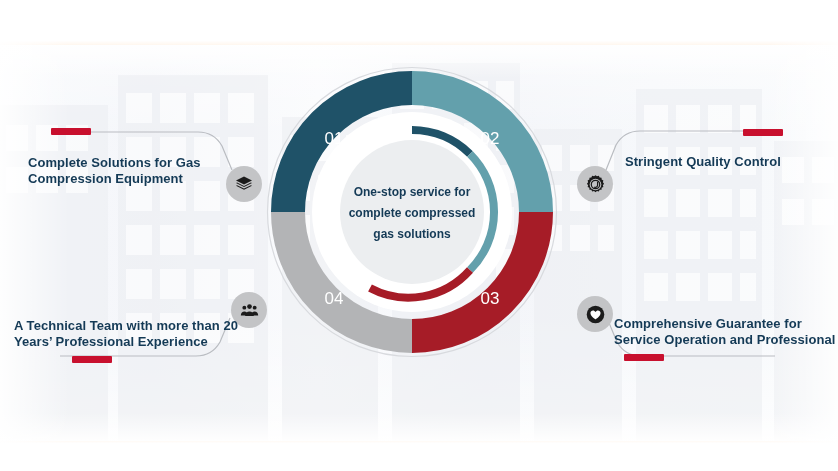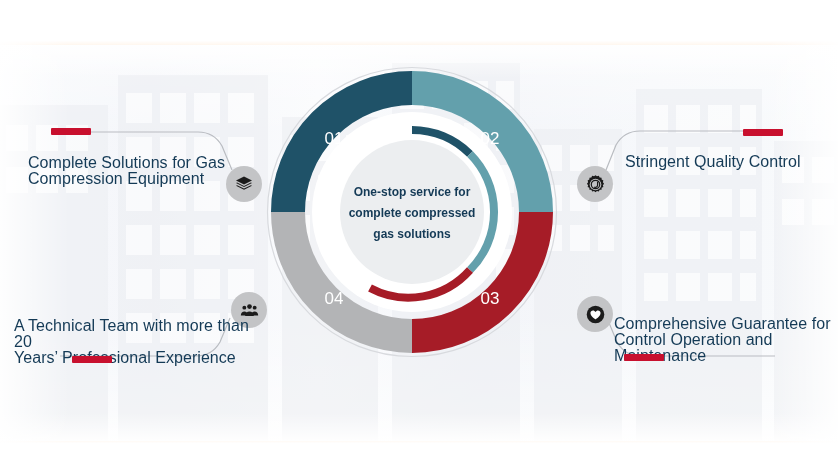--- a/index.html
+++ b/index.html
@@ -71,22 +71,22 @@
   }
   .icon-badge svg { display:block; }
   .badge-1 { left: 226px; top: 166px; }
   .badge-2 { left: 577px; top: 166px; }
   .badge-3 { left: 577px; top: 296px; }
   .badge-4 { left: 231px; top: 292px; }
 
   
   .label { position: absolute; }
   .label-text {
-    font-size: 16px;
-    font-weight: normal;
+    font-size: 13px;
+    font-weight: bold;
     color: #143a56;
     line-height: 16px;
     letter-spacing: 0.05px;
     white-space: pre-line;
   }
   .dash {
     position: absolute;
     width: 40px; height: 7px;
     background: #c8102e;
     border-radius: 1px;
@@ -311,21 +311,21 @@
   </div>
 
   <div class="label lbl-2">
     <div class="dash"></div>
     <div class="label-text">Stringent Quality Control</div>
   </div>
 
   <div class="label lbl-3">
     <div class="dash"></div>
     <div class="label-text">Comprehensive Guarantee for
-Control Operation and Maintenance</div>
+Service Operation and Professional</div>
   </div>
 
   <div class="label lbl-4">
     <div class="dash"></div>
     <div class="label-text">A Technical Team with more than 20
 Years’   Professional Experience</div>
   </div>
 
 </div>
 

